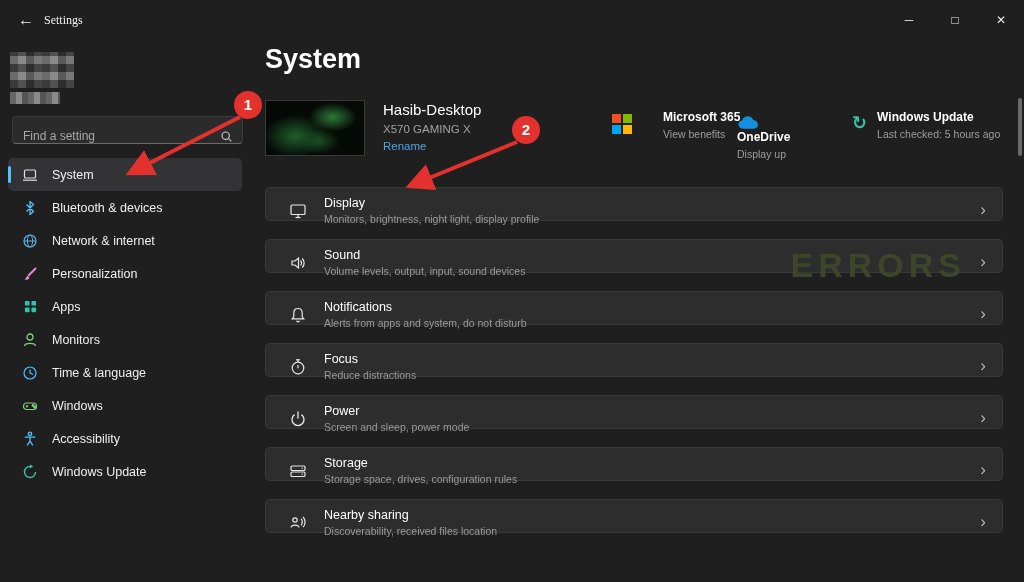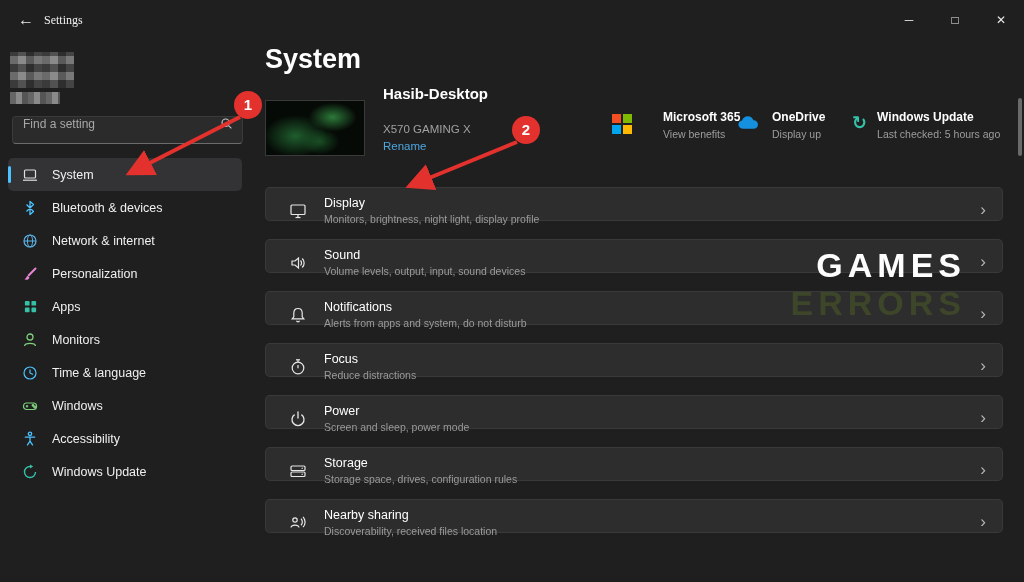--- a/index.html
+++ b/index.html
@@ -28,21 +28,21 @@
     background-image:
       repeating-linear-gradient(90deg,#5a5a5a 0 8px,#7d7d7d 8px 16px,#474747 16px 24px,#696969 24px 32px),
       repeating-linear-gradient(0deg,rgba(0,0,0,.35) 0 8px,rgba(255,255,255,.10) 8px 16px);
     background-blend-mode:overlay; }
   .name-mosaic { position:absolute; left:10px; top:52px; width:50px; height:12px;
     background-image:
       repeating-linear-gradient(90deg,#666 0 6px,#8a8a8a 6px 12px,#555 12px 18px),
       repeating-linear-gradient(0deg,rgba(0,0,0,.3) 0 6px,rgba(255,255,255,.08) 6px 12px); }
   .search-box { position:absolute; left:12px; top:76px; width:231px; height:28px;
     background:#2b2b2b; border:1px solid #3a3a3a; border-bottom:1px solid #6b6b6b;
-    border-radius:4px; display:flex; align-items:flex-start; }
+    border-radius:4px; display:flex; align-items:flex-end; }
   .search-box input { flex:1; background:transparent; border:none; outline:none;
     color:#e0e0e0; font-size:12px; padding:0 8px 0 10px;
     font-family:"Liberation Sans","DejaVu Sans",sans-serif; }
   .search-box input::placeholder { color:#a8a8a8; }
   .search-ic { margin-right:9px; display:flex; }
 
   .nav { position:absolute; left:8px; right:8px; top:118px; }
   .nav-item { position:relative; height:33px; display:flex; align-items:center;
     border-radius:5px; padding-left:14px; cursor:default; }
   .nav-item.selected { background:#333336; }
@@ -53,29 +53,29 @@
 
   
   .main-title { position:absolute; left:265px; top:44px; font-size:27px; font-weight:600; color:#fff; }
 
   .device-thumb { position:absolute; left:265px; top:100px; width:100px; height:56px;
     border:1px solid #3a3a3a; background:
       radial-gradient(ellipse 45px 30px at 30% 65%, #1f5e2e 0%, rgba(0,0,0,0) 70%),
       radial-gradient(ellipse 40px 24px at 68% 30%, #2d7a3a 0%, rgba(0,0,0,0) 60%),
       radial-gradient(ellipse 30px 20px at 55% 75%, #174a22 0%, rgba(0,0,0,0) 65%),
       #060a06; }
-  .device-name { position:absolute; left:383px; top:85px; font-size:15px; font-weight:700; color:#fff; }
+  .device-name { position:absolute; left:383px; top:101px; font-size:15px; font-weight:400; color:#fff; }
   .device-model { position:absolute; left:383px; top:123px; font-size:11.5px; color:#a0a0a0;text-align:right; }
   .device-rename { position:absolute; left:383px; top:140px; font-size:11.5px; color:#4da6e0; cursor:default; }
 
   .status-card { position:absolute; top:110px; display:flex; align-items:flex-start; cursor:default; }
   .status-card .sc-ic { margin-right:10px; margin-top:4px; display:flex; }
   .sc-title { font-size:12px; font-weight:700; color:#fff; }
   .sc-sub { font-size:10.5px; color:#9d9d9d; margin-top:4px; }
-  .sc-1 { left:612px;gap:21px; } .sc-2 { left:737px; } .sc-3 { left:852px; }
+  .sc-1 { left:612px;gap:21px; } .sc-2 { left:737px;flex-direction:column; } .sc-3 { left:852px; }
   .refresh-glyph { font-size:18px; line-height:18px; color:#35c1a8; font-weight:700; }
 
   .rows { position:absolute; left:265px; top:187px; width:738px; }
   .srow { position:relative; height:34px; margin-bottom:18px; background:#2d2d2d;
     border:1px solid rgba(255,255,255,0.06); border-radius:5px; cursor:default; }
   .srow-ic { position:absolute; left:23px; top:14px; width:18px; height:18px; }
   .srow-label { position:absolute; left:58px; top:8px; font-size:12.5px; color:#fff; }
   .srow-desc { position:absolute; left:58px; top:25px; font-size:10.5px; color:#9a9a9a; }
   .srow-chev { position:absolute; right:16px; top:12px; font-size:17px; color:#b4b4b4; }
 
@@ -340,21 +340,20 @@
         <path d="M14 2.8 A7.5 7.5 0 0 1 14 13.2"></path>
       </svg>
     <div class="srow-label">Nearby sharing</div>
     <div class="srow-desc">Discoverability, received files location</div>
     <div class="srow-chev">›</div>
   </div>
 
 </div>
 
 <div class="watermark">
-  <div class="wm-1">GAMES</div>
   <div class="wm-2">ERRORS</div>
 </div>
 
 <div class="scroll-thumb"></div>
 
 <svg class="annot">
   <defs>
     <marker id="ah" markerWidth="7" markerHeight="7" refX="5.2" refY="3.5" orient="auto">
       <polygon points="0 0, 7 3.5, 0 7" fill="#e3312d"></polygon>
     </marker>

